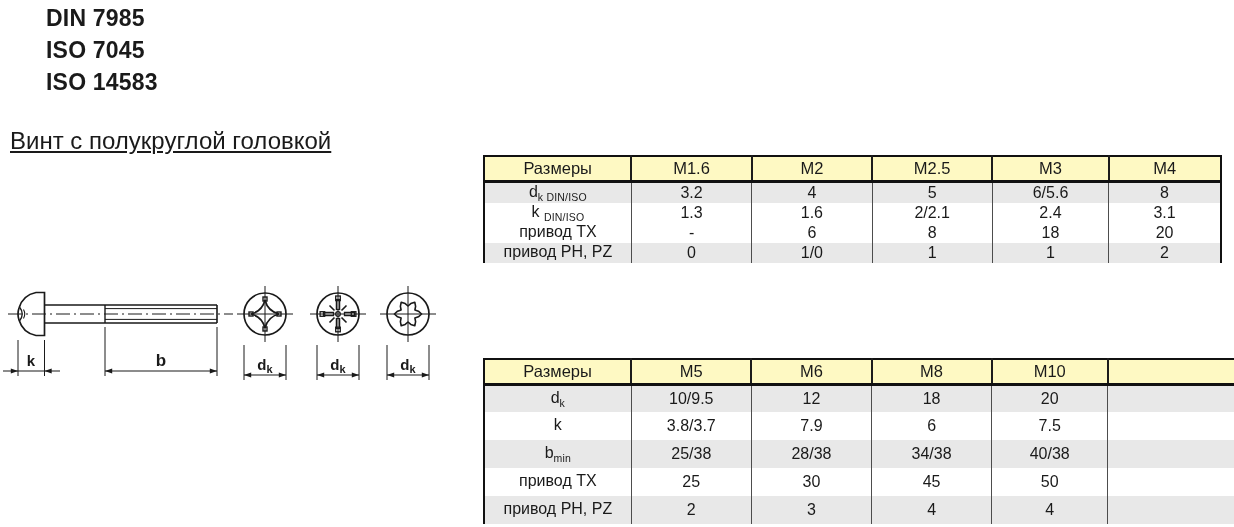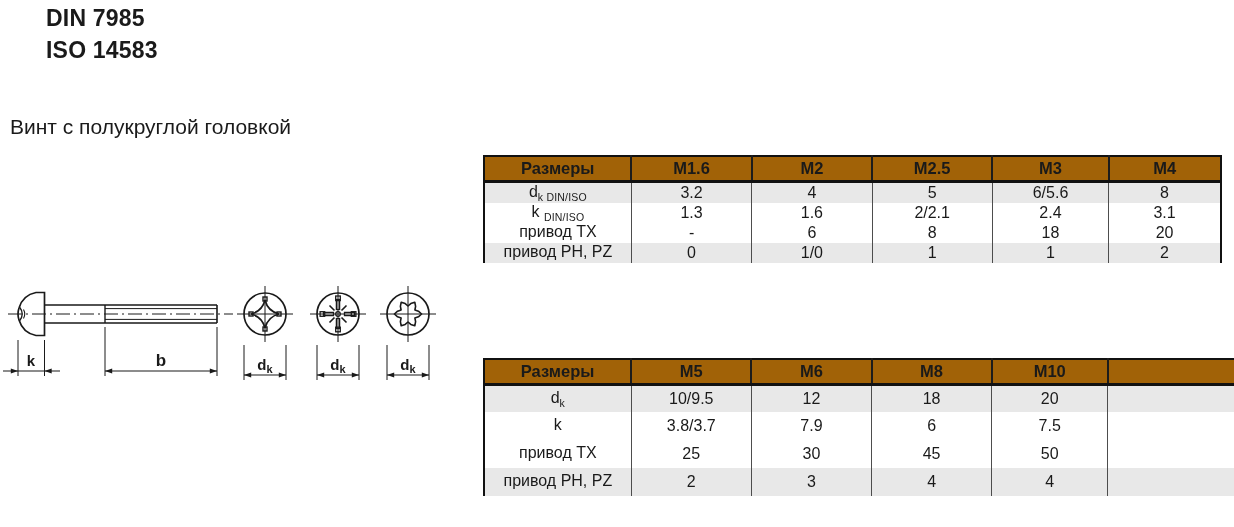--- a/index.html
+++ b/index.html
@@ -3,47 +3,48 @@
 <meta charset="utf-8">
 <style>
   * { margin:0; padding:0; box-sizing:border-box; }
   html,body { width:1234px; height:527px; }
   body { font-family:"Liberation Sans",sans-serif; background:#fff; color:#1a1a1a;
          position:relative; overflow:hidden; }
   .page { position:absolute; left:0; top:0; width:1234px; height:527px; background:#fff; }
 
   .standards { position:absolute; left:10px; top:2px; }
   .standards div { font-size:23px; font-weight:700; line-height:32px; letter-spacing:.2px;margin-left:36px; }
-  .product-title { position:absolute; left:10px; top:114px; font-size:21px; line-height:26px; }
+  .product-title { position:absolute; left:10px; top:128px; font-size:24px; line-height:26px;text-decoration:underline; }
 
   svg.drawing { position:absolute; left:0; top:283px; }
   svg.drawing text { font-family:"Liberation Sans",sans-serif; fill:#1a1a1a; }
 
   table.spec { position:absolute; border-collapse:collapse; table-layout:fixed;
                border-top:2px solid #111; border-left:2px solid #111; background:#fff; }
   table.t1 { left:483px; top:155px; width:739px; border-right:2px solid #111; }
   table.t2 { left:483px; top:358px; width:751px; }
   th,td { text-align:center; vertical-align:middle; font-size:16px; padding:0;
           white-space:nowrap; overflow:hidden; }
-  thead th { background:#a16207; font-weight:700; font-size:16.5px; height:25px;
+  thead th { background:#fef9c3; font-weight:400; font-size:16.5px; height:25px;
              border-bottom:3px solid #111; }
   thead th + th { border-left:2px solid #1c1c1c; }
   tbody td + td { border-left:1.5px solid #4d4d4d;text-align:center; }
   .t1 tbody tr { height:19px; }
   .t2 tbody tr { height:28px; }
   tr.alt { background:#e8e8e8; }
   sub { font-size:10.5px; letter-spacing:.2px; }
 </style>
 </head>
 <body>
 
 <div class="page">
 
   <div class="standards">
     <div>DIN 7985</div>
+    <div>ISO 7045</div>
     <div>ISO 14583</div>
   </div>
 
   <div class="product-title">Винт с полукруглой головкой</div>
 
   <svg class="drawing" width="480" height="112" viewBox="0 0 480 112">
     <g stroke="#1a1a1a" fill="none">
 
       <g>
 
@@ -214,20 +215,28 @@
         <td></td>
       </tr>
       <tr>
         <td><span>k</span><sub></sub></td>
         <td>3.8/3.7</td>
         <td>7.9</td>
         <td>6</td>
         <td>7.5</td>
         <td></td>
       </tr>
+      <tr class="alt">
+        <td><span>b</span><sub>min</sub></td>
+        <td>25/38</td>
+        <td>28/38</td>
+        <td>34/38</td>
+        <td>40/38</td>
+        <td></td>
+      </tr>
       <tr>
         <td><span>привод TX</span><sub></sub></td>
         <td>25</td>
         <td>30</td>
         <td>45</td>
         <td>50</td>
         <td></td>
       </tr>
       <tr class="alt">
         <td><span>привод PH, PZ</span><sub></sub></td>

